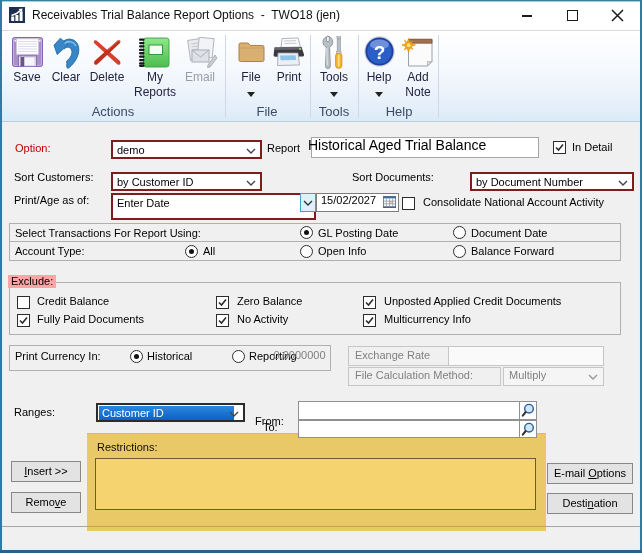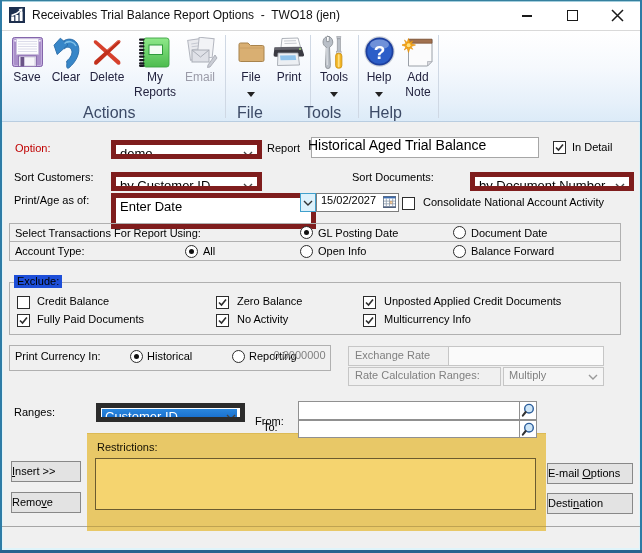--- a/index.html
+++ b/index.html
@@ -1,26 +1,26 @@
 <!DOCTYPE html>
 <html><head><meta charset="utf-8">
 <style>
 html,body{margin:0;padding:0}
 body{width:642px;height:553px;position:relative;font-family:"Liberation Sans",sans-serif;background:#f0f0f0;overflow:hidden}
 .ab{position:absolute}
 .lbl{position:absolute;font-size:11px;color:#000;white-space:nowrap;line-height:13px}
-.combo{position:absolute;background:#fff;border:5px solid #7f1d1d;box-sizing:border-box;font-size:13px;color:#000;white-space:nowrap;overflow:hidden}
+.combo{position:absolute;background:#fff;border:2px solid #7f1d1d;box-sizing:border-box;font-size:11px;color:#000;white-space:nowrap;overflow:hidden}
 .combo .tx{position:absolute;left:4px;top:2px;line-height:13px}
 .cb{position:absolute;width:13px;height:13px;background:#fff;border:1px solid #2c2c2c;box-sizing:border-box}
 .rad{position:absolute;width:13px;height:13px;background:#fff;border:1px solid #2c2c2c;border-radius:50%;box-sizing:border-box}
 .rad.on::after{content:"";position:absolute;left:3px;top:3px;width:5px;height:5px;border-radius:50%;background:#111}
-.btn{position:absolute;background:#e3e3e3;border:1px solid #888;box-sizing:border-box;font-size:11px;color:#000;}
+.btn{position:absolute;background:#e3e3e3;border:1px solid #888;box-sizing:border-box;font-size:11px;color:#000;text-align:center}
 .gb{position:absolute;border:1px solid #b0b0b0;box-sizing:border-box}
 .rlbl{position:absolute;font-size:12px;color:#23233f;text-align:center;white-space:nowrap;line-height:15px}
-.glbl{position:absolute;font-size:16px;color:#3c4a66;white-space:nowrap}
+.glbl{position:absolute;font-size:13px;color:#3c4a66;text-align:center;white-space:nowrap}
 .dis{color:#808080}
 u{text-decoration:underline}
 .cb svg{position:absolute;left:0;top:0}
 </style></head>
 <body>
 
 <div class="ab" style="left:0;top:0;width:642px;height:1px;background:#35809e"></div>
 <div class="ab" style="left:0;top:1px;width:642px;height:1px;background:#a3cedd"></div>
 <div class="ab" style="left:0;top:0;width:2px;height:553px;background:#2e7ca6"></div>
 <div class="ab" style="left:640px;top:0;width:2px;height:553px;background:#2e7ca6"></div>
@@ -210,21 +210,21 @@
   </div>
 <div class="lbl" style="left:352px;top:171px">Sort Documents:</div>
 <div class="combo" style="left:470px;top:172px;width:164px;height:19px">
     <span class="tx">by Document Number</span>
  <svg class="ab" style="right:4px;top:6px" width="10" height="6">
       <path d="M1 1 L5 5 L9 1" stroke="#444" stroke-width="1.4" fill="none"></path>
     </svg>
   </div>
 
 <div class="lbl" style="left:14px;top:194px">Print/Age as of:</div>
-<div class="combo" style="left:111px;top:193px;width:205px;height:36px">
+<div class="combo" style="left:111px;top:193px;width:205px;height:27px">
     <span class="tx">Enter Date</span>
   </div>
 <div class="ab" style="left:300px;top:193px;width:16px;height:19px;background:#ddf1fb;border:1px solid #41a0cc;box-sizing:border-box">
  <svg class="ab" style="left:2px;top:6px" width="10" height="6">
       <path d="M1 1 L5 5 L9 1" stroke="#333" stroke-width="1.4" fill="none"></path>
     </svg>
   </div>
 <div class="ab" style="left:316px;top:193px;width:83px;height:19px;background:#fff;border:1px solid #7d7d7d;box-sizing:border-box"></div>
 <div class="lbl" style="left:321px;top:194px">15/02/2027</div>
 <svg class="ab" style="left:383px;top:196px" width="13" height="12" viewBox="0 0 13 12">
@@ -254,21 +254,21 @@
 <div class="lbl" style="left:471px;top:227px">Document Date</div>
 <div class="lbl" style="left:15px;top:245px">Account Type:</div>
 <div class="rad on" style="left:185px;top:245px"></div>
 <div class="lbl" style="left:203px;top:245px">All</div>
 <div class="rad" style="left:300px;top:245px"></div>
 <div class="lbl" style="left:318px;top:245px">Open Info</div>
 <div class="rad" style="left:453px;top:245px"></div>
 <div class="lbl" style="left:471px;top:245px">Balance Forward</div>
 
 <div class="gb" style="left:9px;top:282px;width:612px;height:53px"></div>
-<div class="lbl" style="left:14px;top:275px;background:#1d4ed8;padding:0 3px">Exclude:</div>
+<div class="lbl" style="left:8px;top:275px;background:#fca5a5;padding:0 3px">Exclude:</div>
 <div class="cb" style="left:17px;top:296px"></div>
 <div class="lbl" style="left:37px;top:295px">Credit Balance</div>
 <div class="cb" style="left:216px;top:296px">
     <svg width="11" height="11">
       <path d="M2 5.5 L4.5 8 L9 2.5" stroke="#2c2c2c" stroke-width="1.6" fill="none"></path>
     </svg>
   </div>
 <div class="lbl" style="left:237px;top:295px">Zero Balance</div>
 <div class="cb" style="left:363px;top:296px">
     <svg width="11" height="11">
@@ -300,21 +300,21 @@
 <div class="rad on" style="left:130px;top:350px"></div>
 <div class="lbl" style="left:147px;top:350px">Historical</div>
 <div class="rad" style="left:232px;top:350px"></div>
 <div class="lbl" style="left:249px;top:350px">Reporting</div>
 
 <div class="ab" style="left:348px;top:346px;width:101px;height:20px;border:1px solid #c6c6c6;box-sizing:border-box"></div>
 <div class="lbl dis" style="left:355px;top:349px">Exchange Rate</div>
 <div class="ab" style="left:448px;top:346px;width:156px;height:20px;border:1px solid #c6c6c6;background:#fafafa;box-sizing:border-box"></div>
 <div class="lbl dis" style="left:0;top:349px;width:599px;text-align:center">0.0000000</div>
 <div class="ab" style="left:348px;top:367px;width:153px;height:19px;border:1px solid #c6c6c6;box-sizing:border-box"></div>
-<div class="lbl dis" style="left:355px;top:369px">Rate Calculation Ranges:</div>
+<div class="lbl dis" style="left:355px;top:369px">File Calculation Method:</div>
 <div class="ab" style="left:503px;top:367px;width:101px;height:19px;border:1px solid #c6c6c6;background:#f5f5f5;box-sizing:border-box">
  <svg class="ab" style="right:5px;top:6px" width="10" height="6">
       <path d="M1 1 L5 5 L9 1" stroke="#999" stroke-width="1.4" fill="none"></path>
     </svg>
   </div>
 <div class="lbl dis" style="left:509px;top:369px">Multiply</div>
 
 <div class="lbl" style="left:14px;top:406px">Ranges:</div>
 <div class="combo" style="left:96px;top:403px;width:149px;height:19px;border-color:#2c2c2c">
  <div class="ab" style="left:1px;top:1px;width:135px;height:15px;background:linear-gradient(180deg,#2b87dd,#0b5fc4)"></div>

